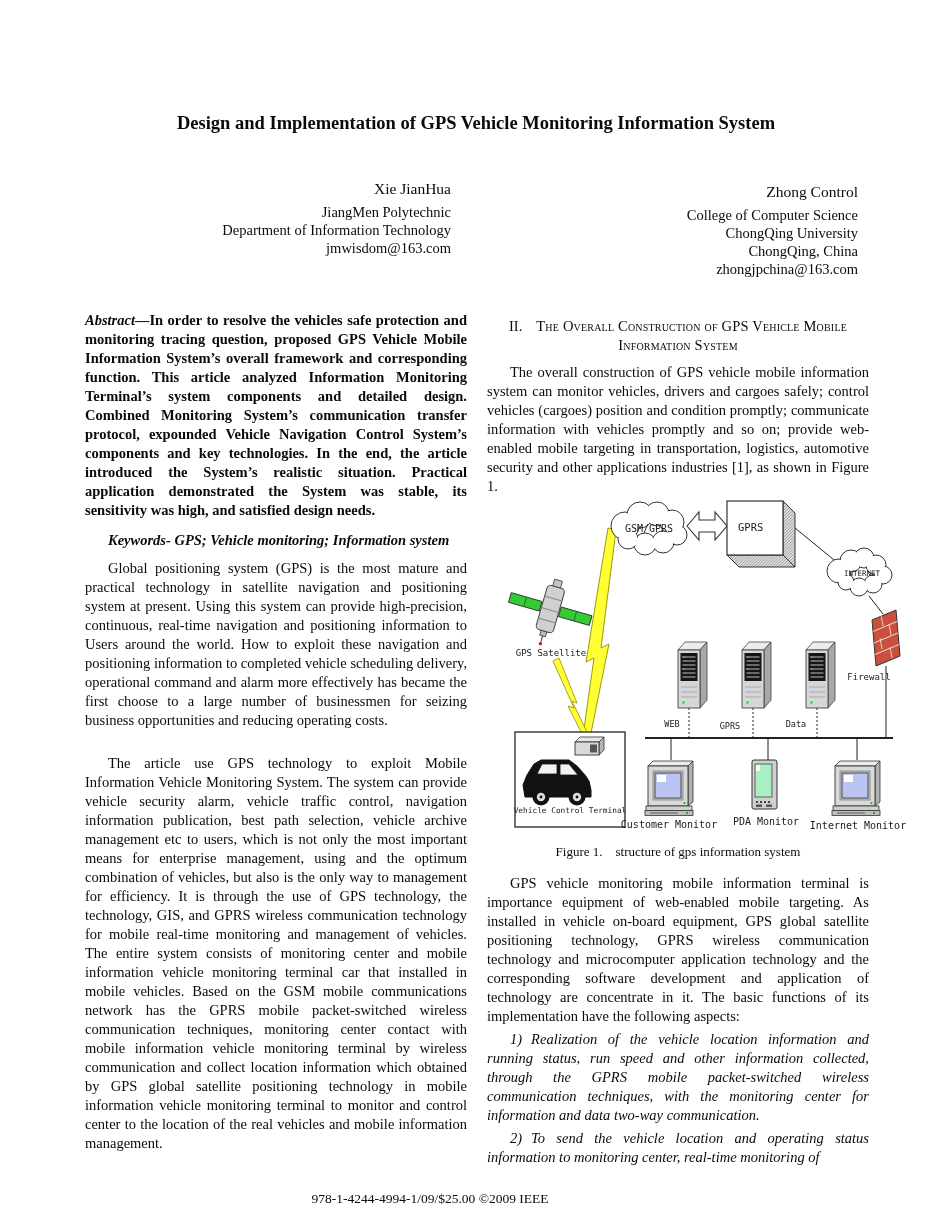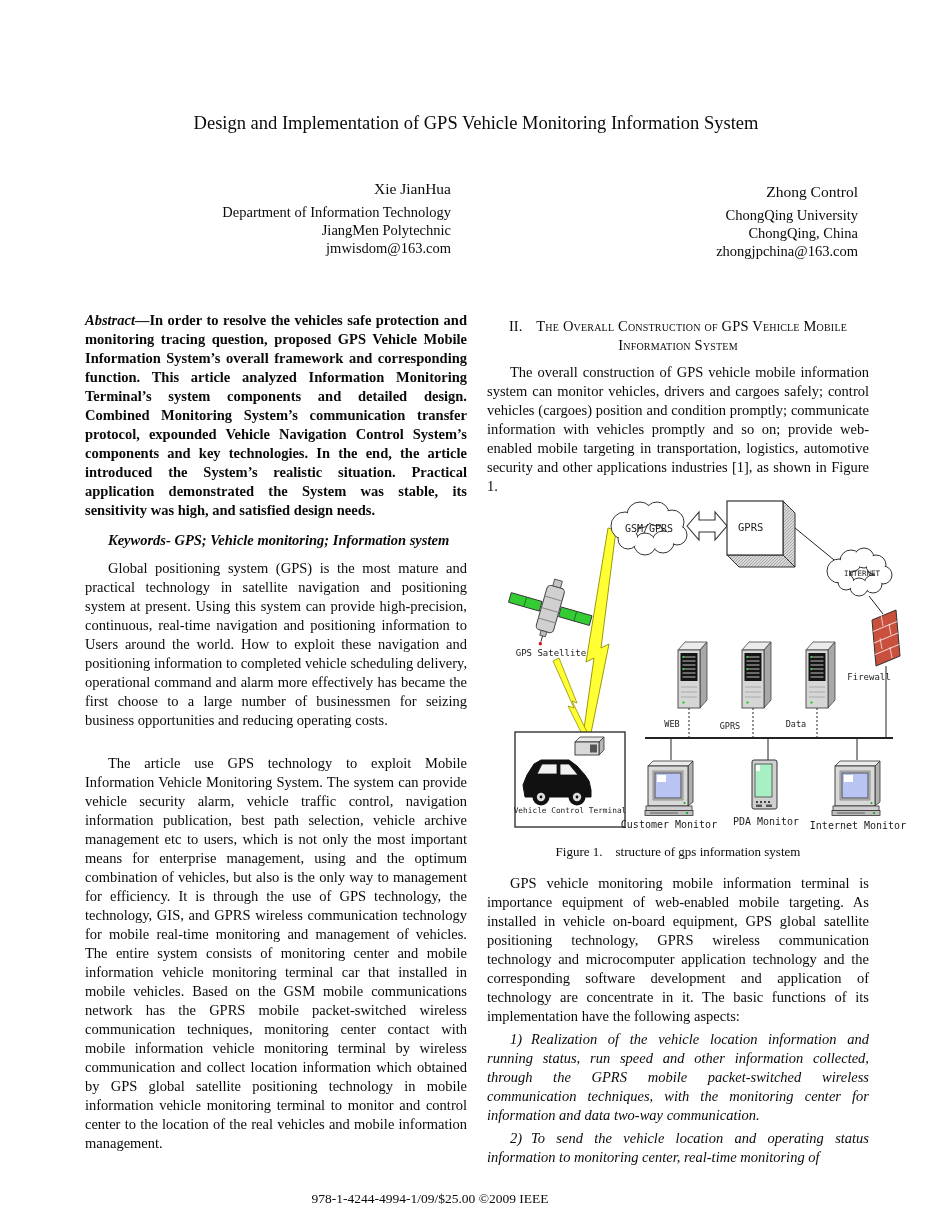--- a/index.html
+++ b/index.html
@@ -7,21 +7,21 @@
     position:relative;
     width:952px;height:1232px;
     background:#ffffff;
     font-family:"Liberation Serif", serif;
     color:#0a0a0a;
     margin:0 auto;
     overflow:hidden;
   }
   .title-block{
     position:absolute;top:113px;left:60px;width:832px;
-    text-align:center;font-size:18.5px;font-weight:normal;
+    text-align:center;font-size:18.5px;font-weight:bold;
   }
   .authors{position:absolute;top:180px;left:0;width:952px;}
   .author{position:absolute;text-align:right;}
   .author-1{left:85px;width:366px;top:0;}
   .author-2{left:492px;width:366px;top:3px;}
   .author-name{font-size:15.5px;margin-bottom:5px;}
   .author-line{font-size:14.5px;line-height:18px;}
   .col{position:absolute;top:311px;width:382px;font-size:14.5px;line-height:19px;}
   .col-left{left:85px;}
   .col-right{left:487px;}
@@ -45,26 +45,27 @@
 </head>
 <body>
 
 <div class="page">
 
   <div class="title-block">Design and Implementation of GPS Vehicle Monitoring Information System</div>
 
   <div class="authors">
     <div class="author author-1">
       <div class="author-name">Xie JianHua</div>
+      <div class="author-line">JiangMen Polytechnic</div>
       <div class="author-line">Department of Information Technology</div>
-      <div class="author-line">JiangMen Polytechnic</div>
       <div class="author-line">jmwisdom@163.com</div>
     </div>
     <div class="author author-2">
       <div class="author-name">Zhong Control</div>
+      <div class="author-line">College of Computer Science</div>
       <div class="author-line">ChongQing University</div>
       <div class="author-line">ChongQing, China</div>
       <div class="author-line">zhongjpchina@163.com</div>
     </div>
   </div>
 
   <div class="col col-left">
     <p class="abstract"><span class="abstract-label">Abstract—</span><span>In order to resolve the vehicles safe protection and monitoring tracing question, proposed GPS Vehicle Mobile Information System’s overall framework and corresponding function. This article analyzed Information Monitoring Terminal’s system components and detailed design. Combined Monitoring System’s communication transfer protocol, expounded Vehicle Navigation Control System’s components and key technologies. In the end, the article introduced the System’s realistic situation. Practical application demonstrated the System was stable, its sensitivity was high, and satisfied design needs.</span></p>
     <p class="keywords">Keywords- GPS; Vehicle monitoring; Information system</p>
     <p class="body-par">Global positioning system (GPS) is the most mature and practical technology in satellite navigation and positioning system at present. Using this system can provide high-precision, continuous, real-time navigation and positioning information to Users around the world. How to exploit these navigation and positioning information to completed vehicle scheduling delivery, operational command and alarm more effectively has became the first choose to a large number of businessmen for seizing business opportunities and reducing operating costs.</p>

